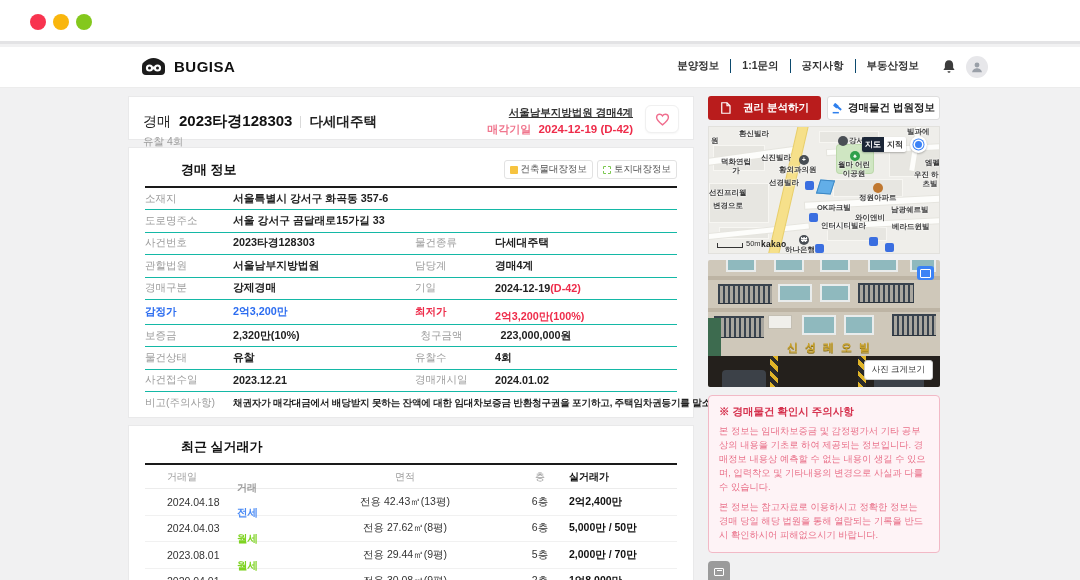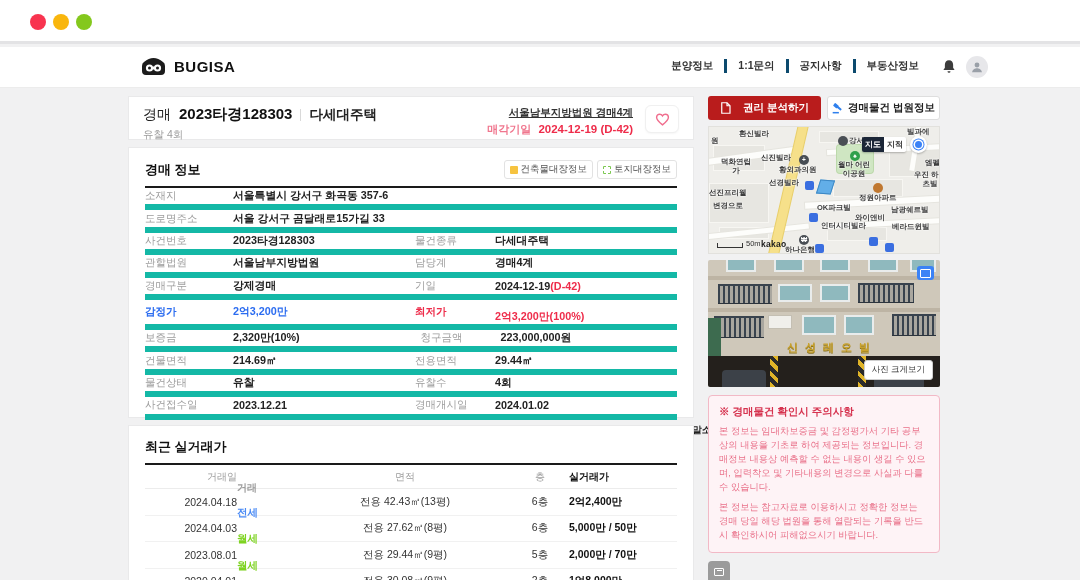--- a/index.html
+++ b/index.html
@@ -9,71 +9,71 @@
 
   
   .browser-bar { position:absolute; top:0; left:0; width:1080px; height:44px; background:#fff; border-bottom:3px solid #e3e3e5; }
   .dot { position:absolute; top:14px; width:16px; height:16px; border-radius:50%; }
 
   
   .site-header { position:absolute; top:47px; left:0; width:1080px; height:41px; background:#fff; border-bottom:1px solid #ececec; }
   .brand { position:absolute; left:140px; top:9px; display:flex; align-items:center; gap:7px; }
   .brand-name { font-size:15px; font-weight:bold; letter-spacing:.5px; color:#111; }
   .topnav { position:absolute; right:150px; top:12px; display:flex; align-items:center; }
-  .nav-item { font-size:10.5px; color:#333; font-weight:bold; padding:0 11px; border-left:3px solid #0c4a6e; cursor:pointer; text-decoration:none; white-space:nowrap; }
+  .nav-item { font-size:10.5px; color:#333; font-weight:bold; padding:0 11px; border-left:1px solid #0c4a6e; cursor:pointer; text-decoration:none; white-space:nowrap; }
   .nav-item:first-child { border-left:none; }
   .bell { position:absolute; right:122px; top:11px; width:18px; height:18px; }
   .avatar { position:absolute; right:92px; top:9px; width:22px; height:22px; border-radius:50%; background:#e7e7ea; display:flex; align-items:center; justify-content:center; }
 
   
   .card { position:absolute; background:#fff; border:1px solid #e9e9ea; }
   .card-title { left:128px; top:96px; width:566px; height:44px; padding:8px 14px; }
   .card-info  { left:128px; top:147px; width:566px; height:271px; padding:6px 16px 0 16px; }
   .card-tx    { left:128px; top:425px; width:566px; height:170px; padding:6px 16px 0 16px; }
 
   .title-row { display:flex; align-items:flex-start; }
-  .title-left { flex:1; }
+  .title-left { flex:1;margin-top:7px; }
   .title-line { display:flex; align-items:center; gap:8px; }
   .t-kind { font-size:14px; color:#222; }
   .t-case { font-size:15px; font-weight:bold; color:#111; }
   .t-sep { width:1px; height:12px; background:#d9d9d9; }
   .t-type { font-size:13.5px; font-weight:bold; color:#222; }
   .t-status { font-size:10.5px; color:#9b9b9b; margin-top:4px; }
   .title-right { text-align:right; margin-right:12px; line-height:1.5; }
   .t-court { font-size:10.5px; font-weight:bold; color:#333;text-decoration:underline; }
   .t-sale { font-size:11px; }
   .t-sale .lab { color:#f0768e; font-weight:bold; margin-right:4px; }
   .t-sale .val { color:#ee2c4a; font-weight:bold; font-size:11.5px; }
   .heart-btn { width:34px; height:28px; border:1px solid #f0f0f0; border-radius:6px; background:#fff; display:flex; align-items:center; justify-content:center; cursor:pointer; box-shadow:0 1px 2px rgba(0,0,0,.04); }
 
   .sec-head { display:flex; align-items:flex-end; justify-content:space-between; padding:6px 0 7px 0; border-bottom:2px solid #1a1a1a; }
-  .sec-title { font-size:13px; font-weight:bold; color:#111; }
+  .sec-title { font-size:13px; font-weight:bold; color:#111;margin-left:36px; }
   .sec-btns { display:flex; gap:4px; }
   .mini-btn { display:flex; align-items:center; gap:3px; font-size:9.5px; color:#555; border:1px solid #e2e2e2; border-radius:3px; background:#fff; padding:2px 5px; cursor:pointer; }
   .sq { width:8px; height:8px; border-radius:1px; display:inline-block; }
   .sq.bld { background:#f6c33f; }
   .sq.land { background:#fff; border:1.5px dashed #7ec953; }
 
   
-  .irow { display:flex; align-items:center; min-height:22.4px; border-bottom:6px solid #14b8a6; font-size:10.5px; }
+  .irow { display:flex; align-items:center; min-height:22.4px; border-bottom:1px solid #14b8a6; font-size:10.5px; }
   .irow:last-child { border-bottom:none; }
   .ilabel { width:88px; color:#9c9c9c; flex-shrink:0; }
   .ivalue { font-weight:bold; color:#222; font-size:10.8px; white-space:nowrap; }
   .ivalue.flex1 { flex:1; }
   .ivalue.small { font-size:9.6px; letter-spacing:-.2px; }
   .v-blue { color:#2b6cf0 !important; }
   .v-red { color:#ee2c4a !important;margin-top:10px; }
   .l-blue { color:#2b6cf0 !important; font-weight:bold; }
   .l-red { color:#ee2c4a !important; font-weight:bold; }
   .suffix-red { color:#ee2c4a; font-weight:bold; }
 
   
   .thead { display:flex; align-items:center; height:24px; border-bottom:1px solid #ececec; font-size:10px; color:#9c9c9c; }
   .trow { display:flex; align-items:center; height:26.5px; border-bottom:1px solid #f1f1f1; font-size:10.5px; color:#333; }
-  .t-date { width:92px; padding-left:22px;text-align:right; }
+  .t-date { width:92px; padding-left:22px; }
   .t-typ { width:62px; font-weight:bold;margin-top:22px; }
   .t-area { flex:1; text-align:center; }
   .t-floor { width:58px; text-align:center; }
   .t-price { width:108px; font-weight:bold; color:#111; }
 
   
   .aside { position:absolute; left:708px; top:96px; width:232px; }
   .aside-btns { display:flex; gap:6px; }
   .btn-analyze { flex:0 0 113px; height:24px; background:#b91c1c; border:none; border-radius:3px; color:#fff; font-size:10.5px; font-weight:bold; display:flex; align-items:center; justify-content:center; gap:12px; cursor:pointer; font-family:"Liberation Sans",sans-serif; }
   .btn-court { flex:1; height:24px; background:#fff; border:1px solid #dedede; border-radius:3px; color:#222; font-size:10.5px; font-weight:bold; display:flex; align-items:center; justify-content:center; gap:5px; cursor:pointer; font-family:"Liberation Sans",sans-serif; }
@@ -243,26 +243,20 @@
           <div class="ilabel l-blue">감정가</div>
           <div class="ivalue flex1 v-blue">2억3,200만</div>
           <div class="ilabel l-red" style="width: 80px;">최저가</div>
           <div class="ivalue flex1 v-red">2억3,200만(100%)</div>
         </div>
         <div class="irow">
           <div class="ilabel">보증금</div>
           <div class="ivalue flex1">2,320만(10%)</div>
           <div class="ilabel" style="width: 80px; margin-left: 11px;">청구금액</div>
           <div class="ivalue flex1">223,000,000원</div>
-        </div>
-        <div class="irow">
-          <div class="ilabel">건물면적</div>
-          <div class="ivalue flex1">214.69㎡</div>
-          <div class="ilabel" style="width: 80px;">전용면적</div>
-          <div class="ivalue flex1">29.44㎡</div>
         </div>
         <div class="irow">
           <div class="ilabel">물건상태</div>
           <div class="ivalue flex1">유찰</div>
           <div class="ilabel" style="width: 80px;">유찰수</div>
           <div class="ivalue flex1">4회</div>
         </div>
         <div class="irow">
           <div class="ilabel">사건접수일</div>
           <div class="ivalue flex1">2023.12.21</div>

